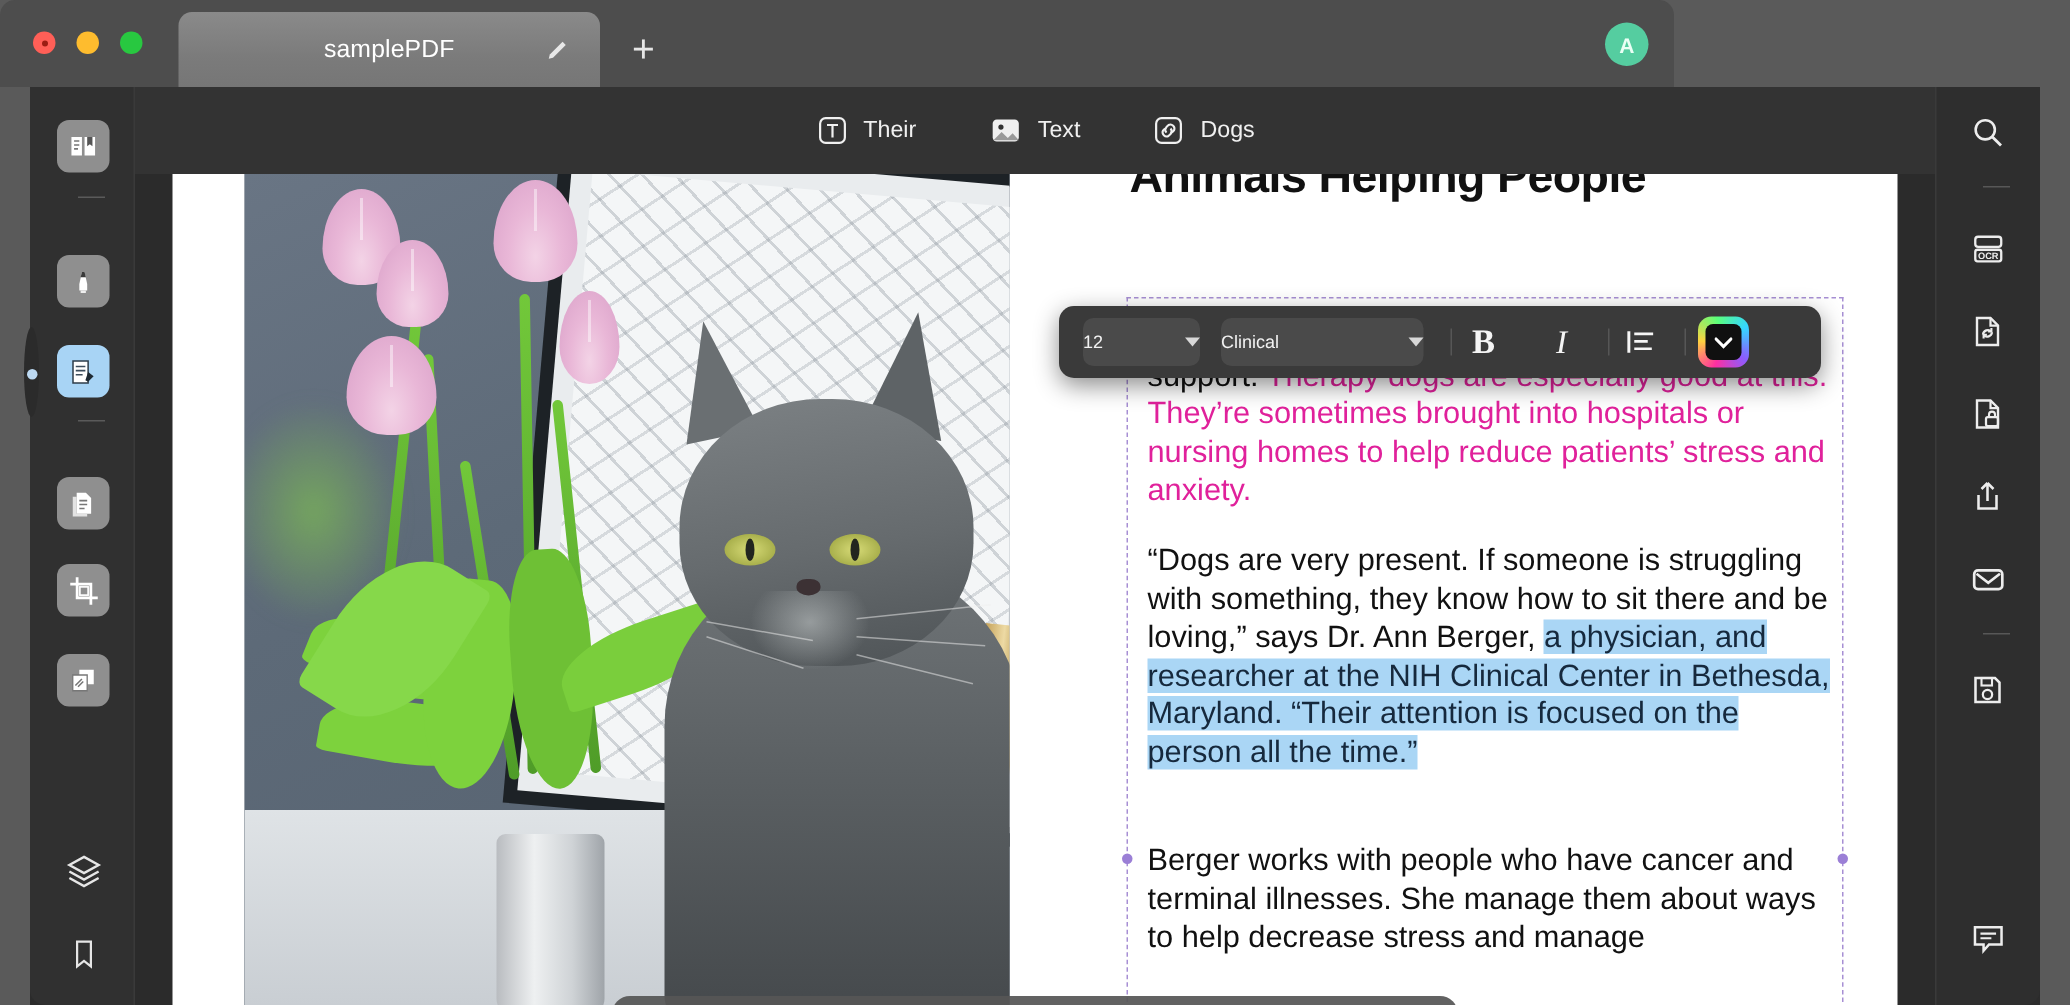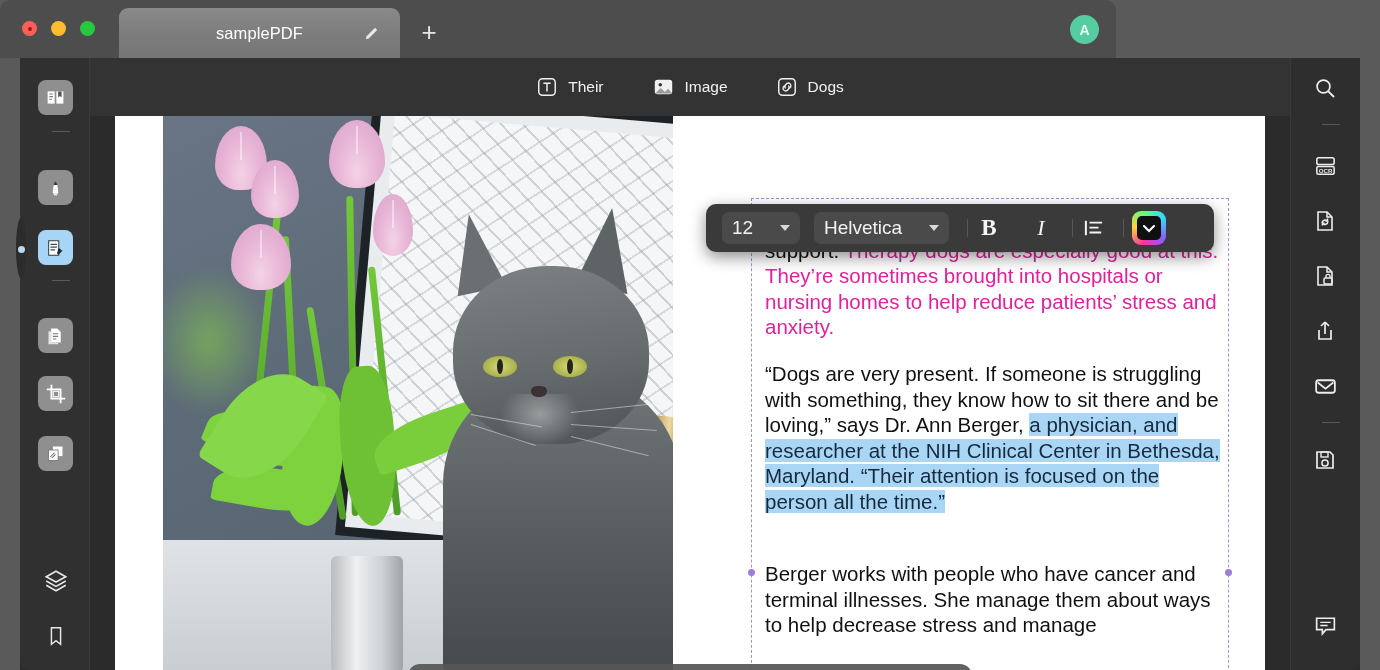--- a/index.html
+++ b/index.html
@@ -144,21 +144,21 @@
   .para { position:absolute; left:32px; width:460px; color:#111; font-size:20.5px;
      line-height:25.6px; }
   .pink { color:#e0219b; }
   .hl { background:#aad6f5; color:#16293d; }
 
   
   .fmtbar { position:absolute; left:706px; top:146px; width:508px; height:48px;
      background:#3a3a3a; border-radius:10px; display:flex; align-items:center;
      padding:0 8px; gap:0; box-shadow:0 5px 16px rgba(0,0,0,.45); }
   .combo { height:32px; background:#4a4a4a; border-radius:7px; display:flex;
-     align-items:center; padding:0 10px; color:#f2f2f2; font-size:19px; }
+     align-items:center; padding:0 0; color:#f2f2f2; font-size:12px; }
   .combo.size { width:78px; margin-left:8px; justify-content:space-between; }
   .combo.font { width:135px; margin-left:14px; justify-content:space-between; }
   .caret { width:0;height:0;border-left:5px solid transparent;border-right:5px solid transparent;
      border-top:6px solid #d8d8d8; }
   .fsep { width:1px; height:18px; background:#565656; }
   .fbtn { width:42px; height:32px; display:flex; align-items:center; justify-content:center;
      color:#f5f5f5; }
   .b-glyph { font-family:"Liberation Serif", serif; font-size:23px; font-weight:700; }
   .i-glyph { font-family:"Liberation Serif", serif; font-size:22px; font-style:italic; }
   .colorbtn { width:34px; height:34px; border-radius:9px;
@@ -283,21 +283,21 @@
           <path d="M8 8h8M12 8v9" stroke="#f0f0f0" stroke-width="1.6"></path>
         </svg>
         <span class="tt-label">Their</span>
       </div>
       <div class="tt-item">
         <svg width="23" height="22" viewBox="0 0 24 24">
           <rect x="2.5" y="4" width="19" height="16" rx="3" fill="#f0f0f0"></rect>
           <circle cx="8.5" cy="9.5" r="1.9" fill="#333"></circle>
           <path d="M3 19l6-6 4.5 4.5L17 14l4.5 5z" fill="#9a9a9a"></path>
         </svg>
-        <span class="tt-label">Image</span>
+        <span class="tt-label">Text</span>
       </div>
       <div class="tt-item">
         <svg width="22" height="22" viewBox="0 0 24 24">
           <rect x="3" y="3" width="18" height="18" rx="4" fill="none" stroke="#f0f0f0" stroke-width="1.6"></rect>
           <path d="M10.5 13.5a3 3 0 010-4l1.5-1.5a3 3 0 014 4L14.5 13.5" fill="none" stroke="#f0f0f0" stroke-width="1.5"></path>
           <path d="M13.5 10.5a3 3 0 010 4L12 16a3 3 0 01-4-4l1.5-1.5" fill="none" stroke="#f0f0f0" stroke-width="1.5"></path>
         </svg>
         <span class="tt-label">Dogs</span>
       </div>
     </div>
@@ -346,20 +346,21 @@
             <div class="cat-nose"></div>
             <div class="whisker" style="left:40px;  top:210px; width:72px; transform:rotate(10deg);"></div>
             <div class="whisker" style="left:40px;  top:220px; width:68px; transform:rotate(18deg);"></div>
             <div class="whisker" style="left:140px; top:208px; width:90px; transform:rotate(-6deg);"></div>
             <div class="whisker" style="left:140px; top:220px; width:86px; transform:rotate(4deg);"></div>
             <div class="whisker" style="left:140px; top:232px; width:80px; transform:rotate(14deg);"></div>
           </div>
         </div>
 
         <div class="textcol">
+          <div class="doc-title">Animals Helping People</div>
 
           <div class="selbox">
             <div class="handle h-l"></div>
             <div class="handle h-r"></div>
           </div>
 
           <div class="para" style="top:96px">
             <span>Animals can serve as a source of comfort and support. </span><span class="pink">Therapy dogs are especially good at this. They’re sometimes brought into hospitals or nursing homes to help reduce patients’ stress and anxiety.</span>
           </div>
 
@@ -439,21 +440,21 @@
         </svg>
       </div>
     </div>
 
     <div class="fmtbar">
       <div class="combo size">
         <span>12</span>
         <span class="caret"></span>
       </div>
       <div class="combo font">
-        <span>Helvetica</span>
+        <span>Clinical</span>
         <span class="caret"></span>
       </div>
       <div style="width:18px"></div>
       <div class="fsep"></div>
       <div class="fbtn">
         <span class="b-glyph">B</span>
       </div>
       <div style="width:10px"></div>
       <div class="fbtn">
         <span class="i-glyph">I</span>

